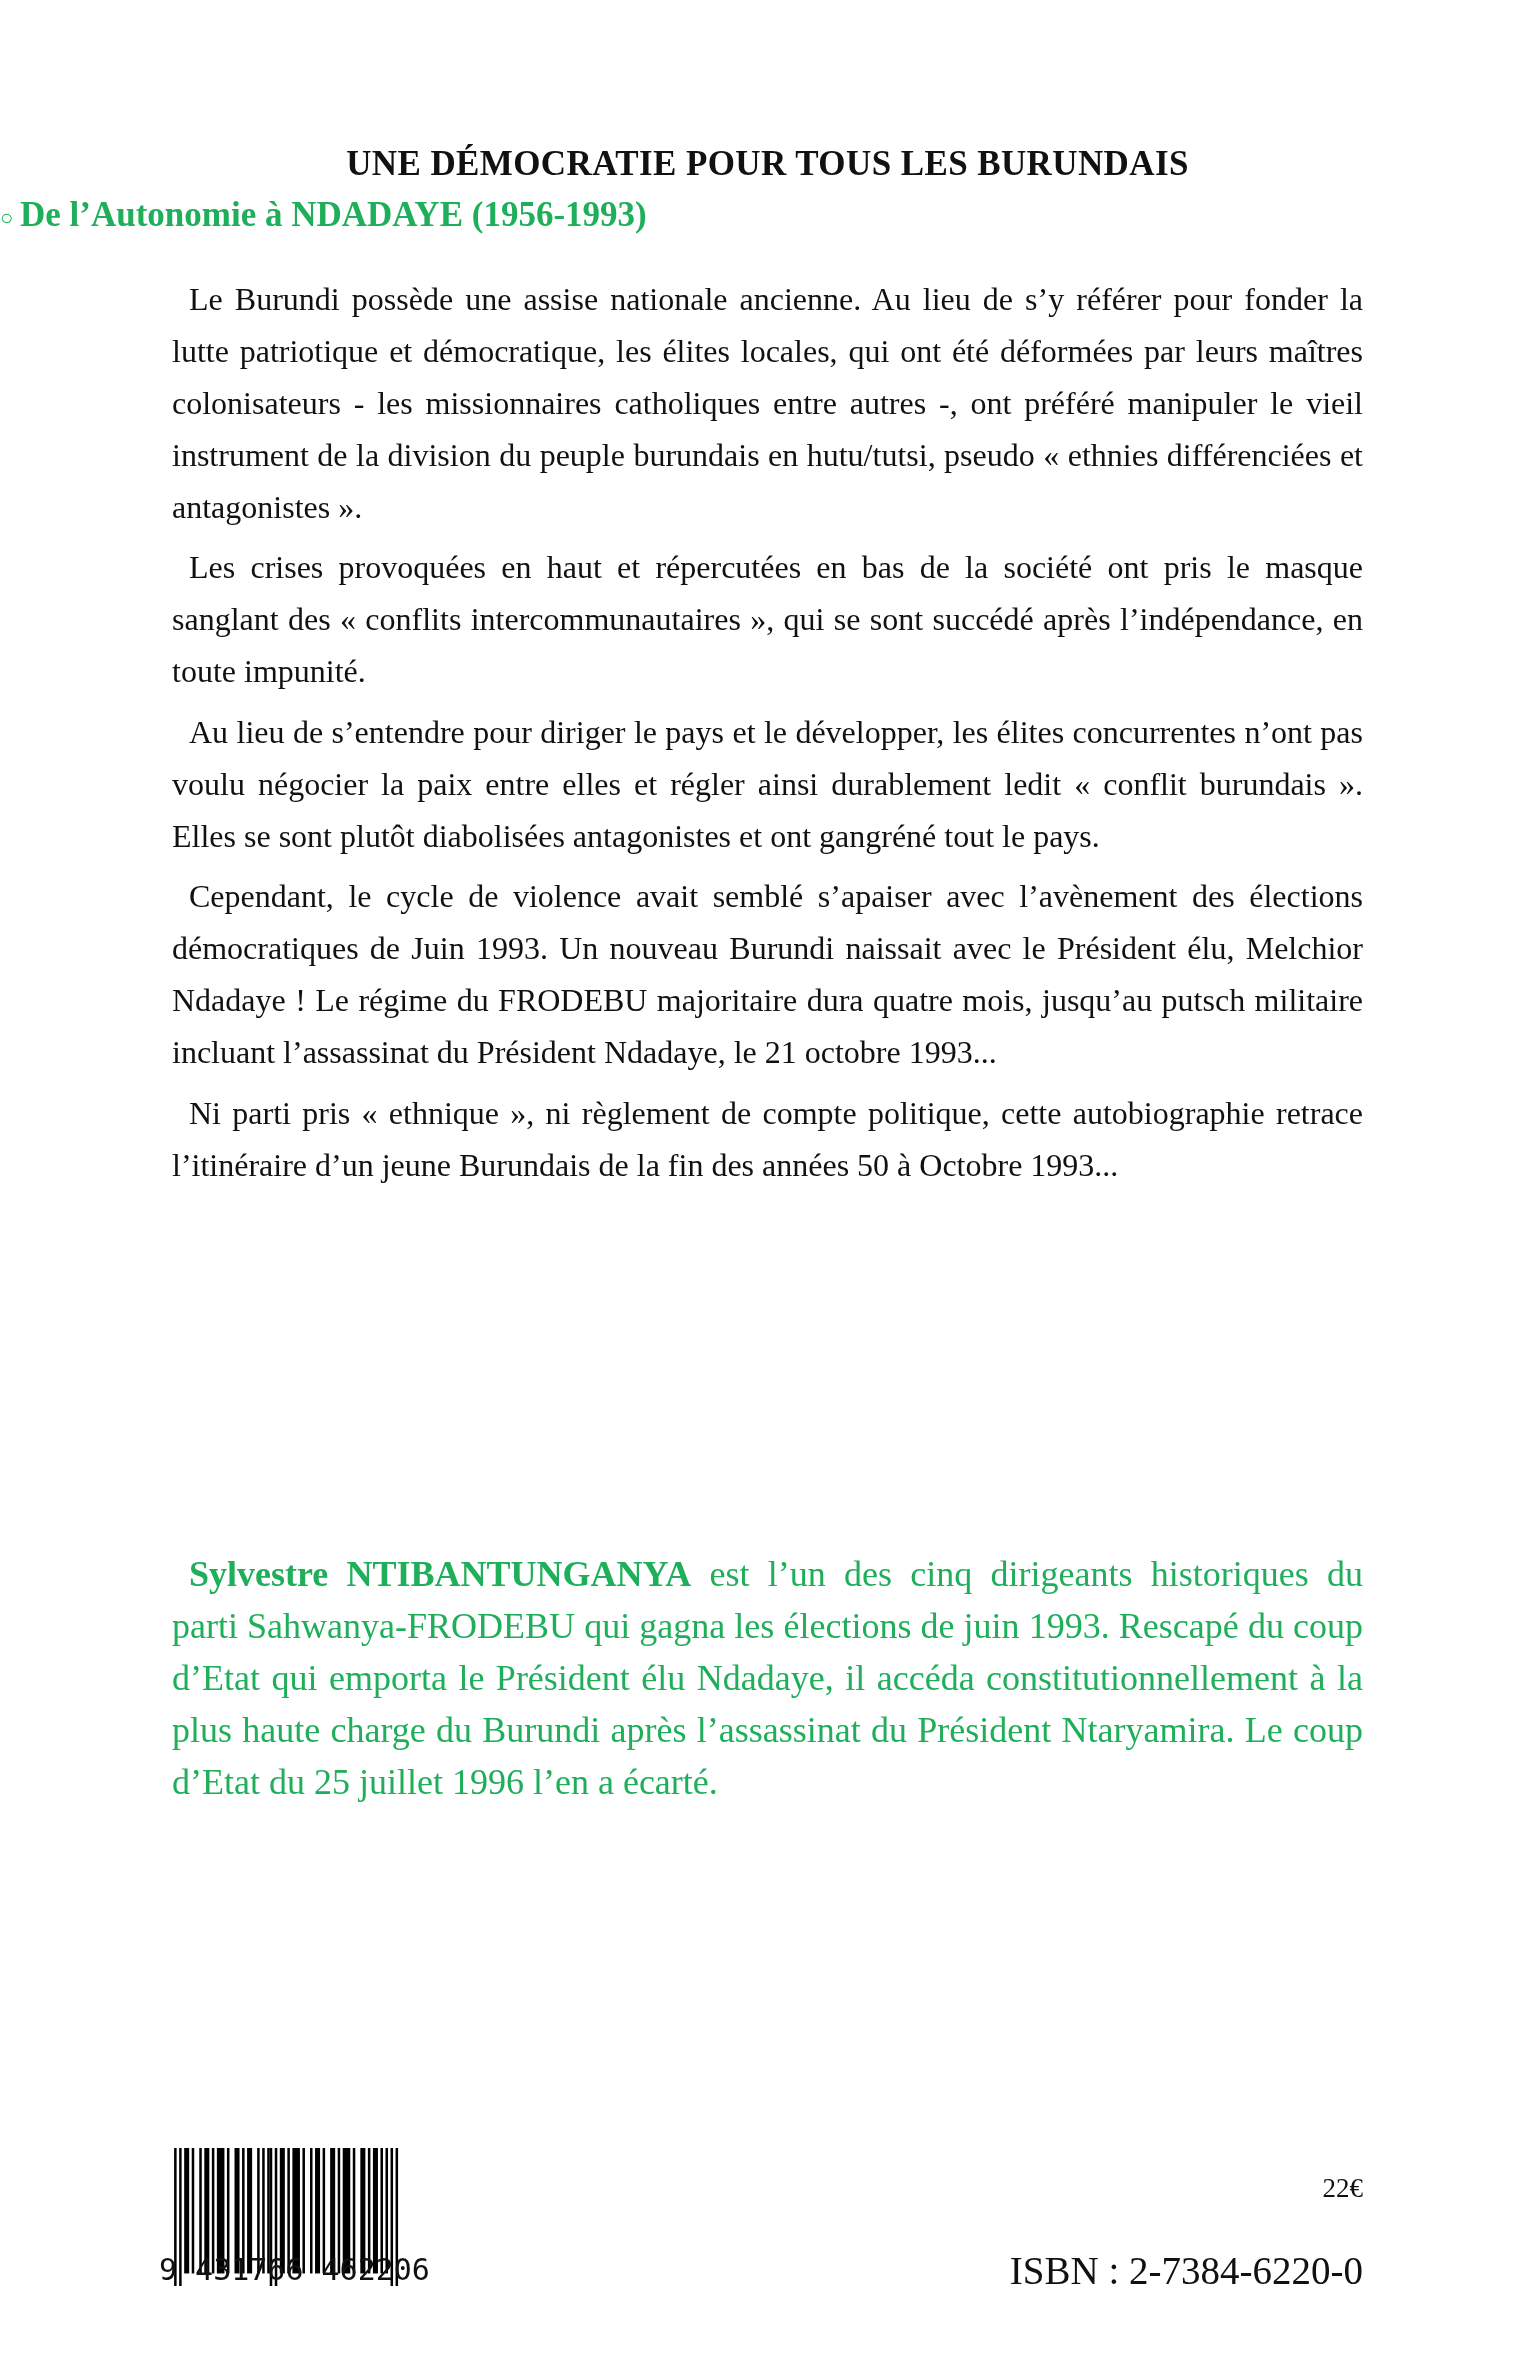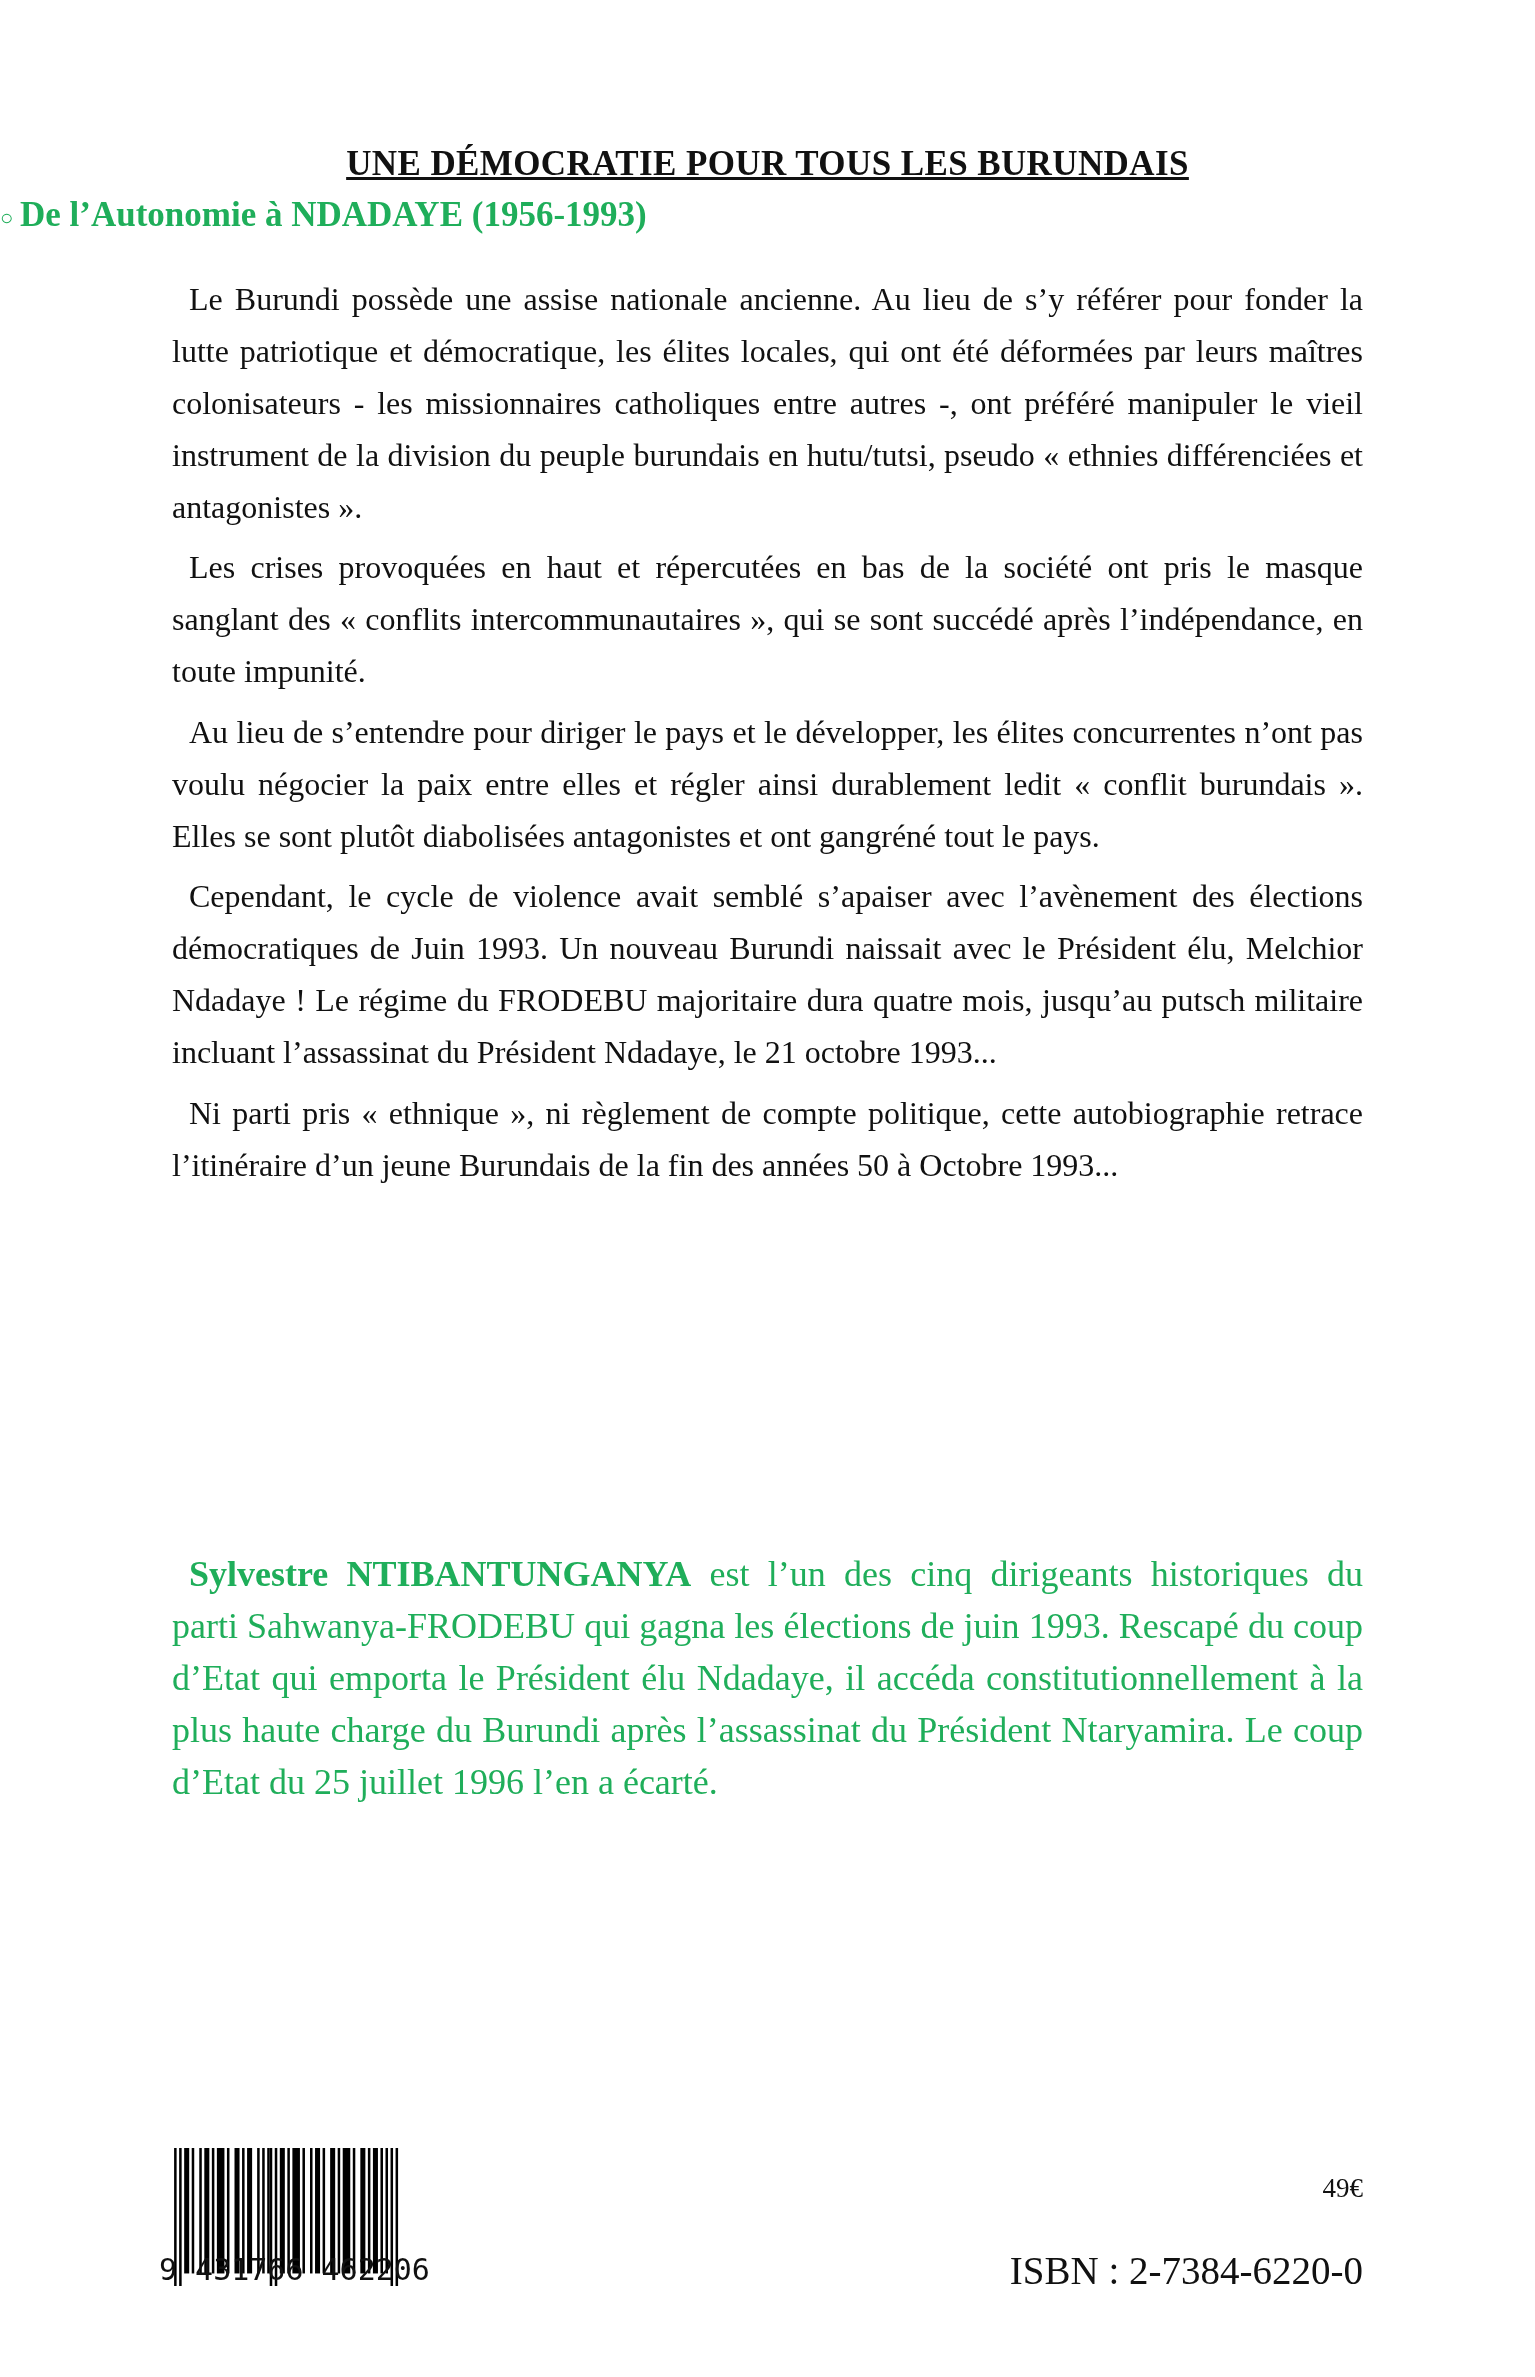--- a/index.html
+++ b/index.html
@@ -1,17 +1,17 @@
 <!DOCTYPE html>
 <html style="font-size:13.4px"><head>
 <meta charset="utf-8">
 <style>
   html, body { margin:0; padding:0; background:#fff; }
   body { width:1535px; height:2377px; position:relative; overflow:hidden; font-family:"Liberation Serif","DejaVu Serif",serif; color:#111; }
-  .title { position:absolute; top:144px; left:0; width:1535px; text-align:center; font-weight:bold; font-size:35px; letter-spacing:0.4px; color:#111;text-decoration:underline; }
+  .title { position:absolute; top:144px; left:0; width:1535px; text-align:center; font-weight:bold; font-size:35px; letter-spacing:0.4px; color:#111; }
   .subtitle { position:absolute; top:195px; left:0; width:1535px; text-align:left; font-weight:bold; font-size:35px; color:#1fae5a; }
   .subtitle .bullet { font-size:22px; font-weight:normal; vertical-align:middle; margin-right:6.7px; color:#1fae5a; }
   .body { position:absolute; top:273px; left:172px; width:1191px; font-size:32px; line-height:52px; text-align:justify; }
   .body p { margin:0 0 8.4px 0; text-indent:17px; }
   .bio { position:absolute; top:1548px; left:172px; width:1191px; font-size:36px; line-height:52px; text-align:justify; color:#1fae5a; }
   .bio p { margin:0; text-indent:17px; }
   .bio .name { font-weight:bold; }
   .barcode { position:absolute; top:2148px; left:159px; width:302px; height:138px; }
   .barcode-digits { position:absolute; top:2252px; left:159px; width:302px; font-family:"DejaVu Sans Mono",monospace; font-size:30px; letter-spacing:0px; background:transparent; }
   .price { position:absolute; top:2173px; right:172px; font-size:27px; }
@@ -69,15 +69,15 @@
     <rect x="83" y="0" width="1" height="50"></rect>
       <rect x="85" y="0" width="2" height="50"></rect>
     <rect x="88" y="0" width="1" height="50"></rect>
       <rect x="90" y="0" width="1" height="50"></rect>
     <rect x="92" y="0" width="1" height="55"></rect>
       <rect x="94" y="0" width="1" height="55"></rect>
   </g>
 </svg>
 <div class="barcode-digits">9 431766 462206</div>
 
-<div class="price">49€</div>
+<div class="price">22€</div>
 <div class="isbn">ISBN : 2-7384-6220-0</div>
 
 
 </body></html>

